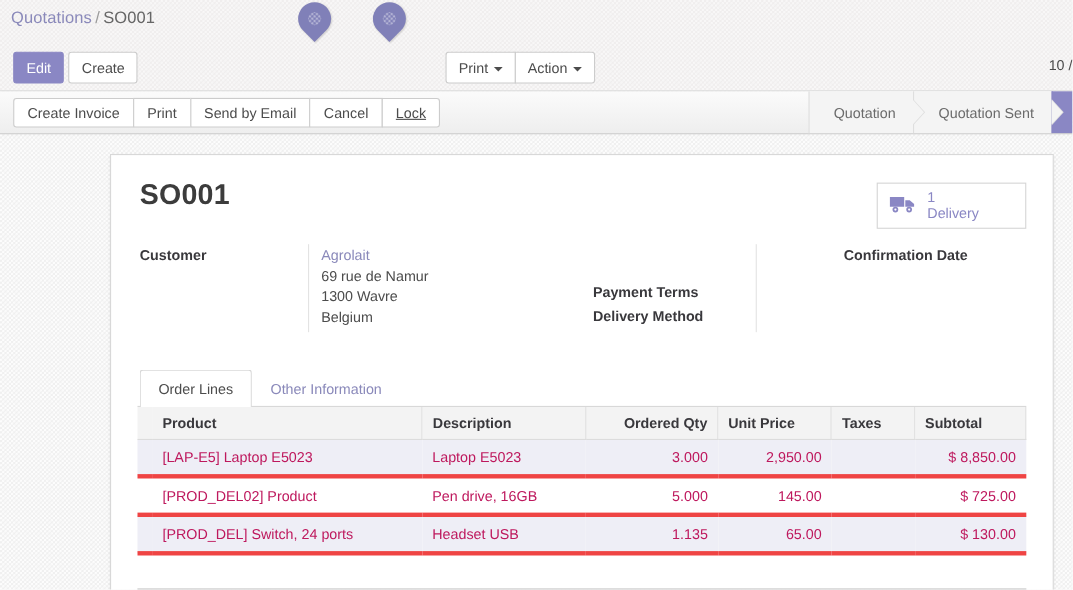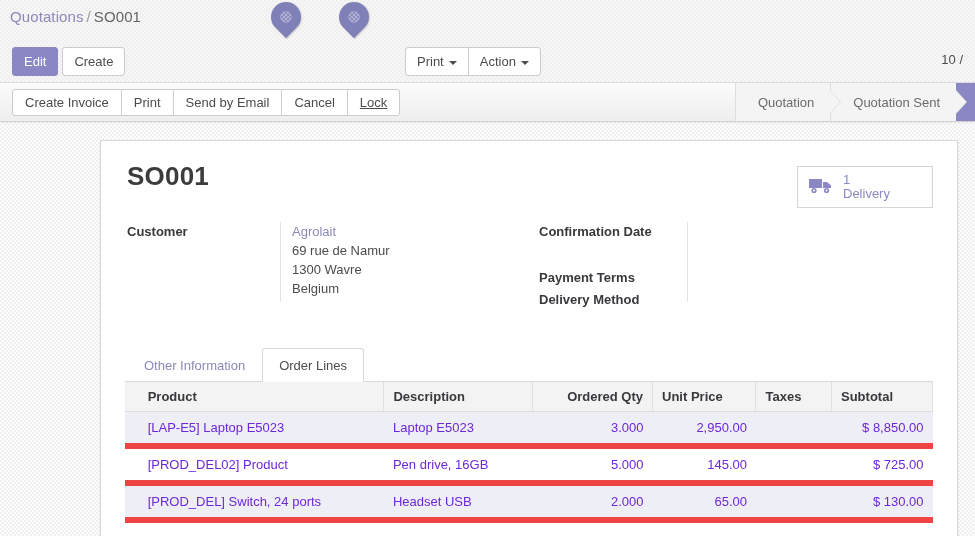--- a/index.html
+++ b/index.html
@@ -116,21 +116,21 @@
     width: 0; height: 0;
     margin-left: 5px;
     vertical-align: middle;
     border-left: 4px solid transparent;
     border-right: 4px solid transparent;
     border-top: 4px solid #4c4c4c;
   }
 
   .pager {
     position: absolute;
-    right: 12px;
+    right: 0;
     top: 52px;
     font-size: 13px;
     color: #4c4c4c;
     white-space: nowrap;
   }
 
   
   .control-bar {
     position: relative;
     height: 38px;
@@ -319,22 +319,22 @@
     padding: 7px 9px;
     font-weight: bold;
     color: #39383c;
     text-align: left;
     white-space: nowrap;
   }
   table.lines th.num { text-align: right; }
   table.lines th.handle { width: 16px; padding: 7px 2px; border-right: none; background: #f3f3f3; }
   table.lines td {
     padding: 8px 9px;
-    border-bottom: 6px solid #ef4444;
-    color: #6d28d9;
+    border-bottom: 4px solid #ef4444;
+    color: #be185d;
     white-space: nowrap;
   }
   table.lines td.num { text-align: right; }
   table.lines td.handle { width: 16px; padding: 8px 2px; }
   table.lines tr.odd td { background: #eeeef6; }
   table.lines tr.even td { background: #ffffff; }
 
   .col-product { width: 262px; }
   .col-desc { width: 152px; }
   .col-qty { width: 118px; }
@@ -427,39 +427,39 @@
             <a href="#">Agrolait</a><br>
             <span>69 rue de Namur</span><br>
             <span>1300 Wavre</span><br>
             <span>Belgium</span>
           </div>
         </div>
       </div>
 
       <div class="fcol right">
         <div class="divider-v"></div>
-        <div class="frow" style="margin-bottom:26px;">
+        <div class="frow" style="margin-bottom:14px;justify-content:flex-end;">
           <div class="flabel">Confirmation Date</div>
         </div>
         <div class="frow">
           <div class="flabel">Payment Terms</div>
           <div class="fvalue"></div>
         </div>
         <div class="frow">
           <div class="flabel">Delivery Method</div>
           <div class="fvalue"></div>
         </div>
       </div>
 
     </div>
 
     <div class="notebook">
       <div class="tabs">
+        <div class="tab active">Order Lines</div>
         <div class="tab">Other Information</div>
-        <div class="tab active">Order Lines</div>
       </div>
 
       <table class="lines">
         <thead>
           <tr>
             <th class="handle"></th>
             <th class="col-product">Product</th>
             <th class="col-desc">Description</th>
             <th class="col-qty num">Ordered Qty</th>
             <th class="col-price">Unit Price</th>
@@ -483,21 +483,21 @@
             <td>Pen drive, 16GB</td>
             <td class="num">5.000</td>
             <td class="num">145.00</td>
             <td></td>
             <td class="num">$ 725.00</td>
           </tr>
           <tr class="odd">
             <td class="handle"></td>
             <td>[PROD_DEL] Switch, 24 ports</td>
             <td>Headset USB</td>
-            <td class="num">2.000</td>
+            <td class="num">1.135</td>
             <td class="num">65.00</td>
             <td></td>
             <td class="num">$ 130.00</td>
           </tr>
         </tbody>
       </table>
 
       <div class="totals-sep"></div>
 
     </div>

